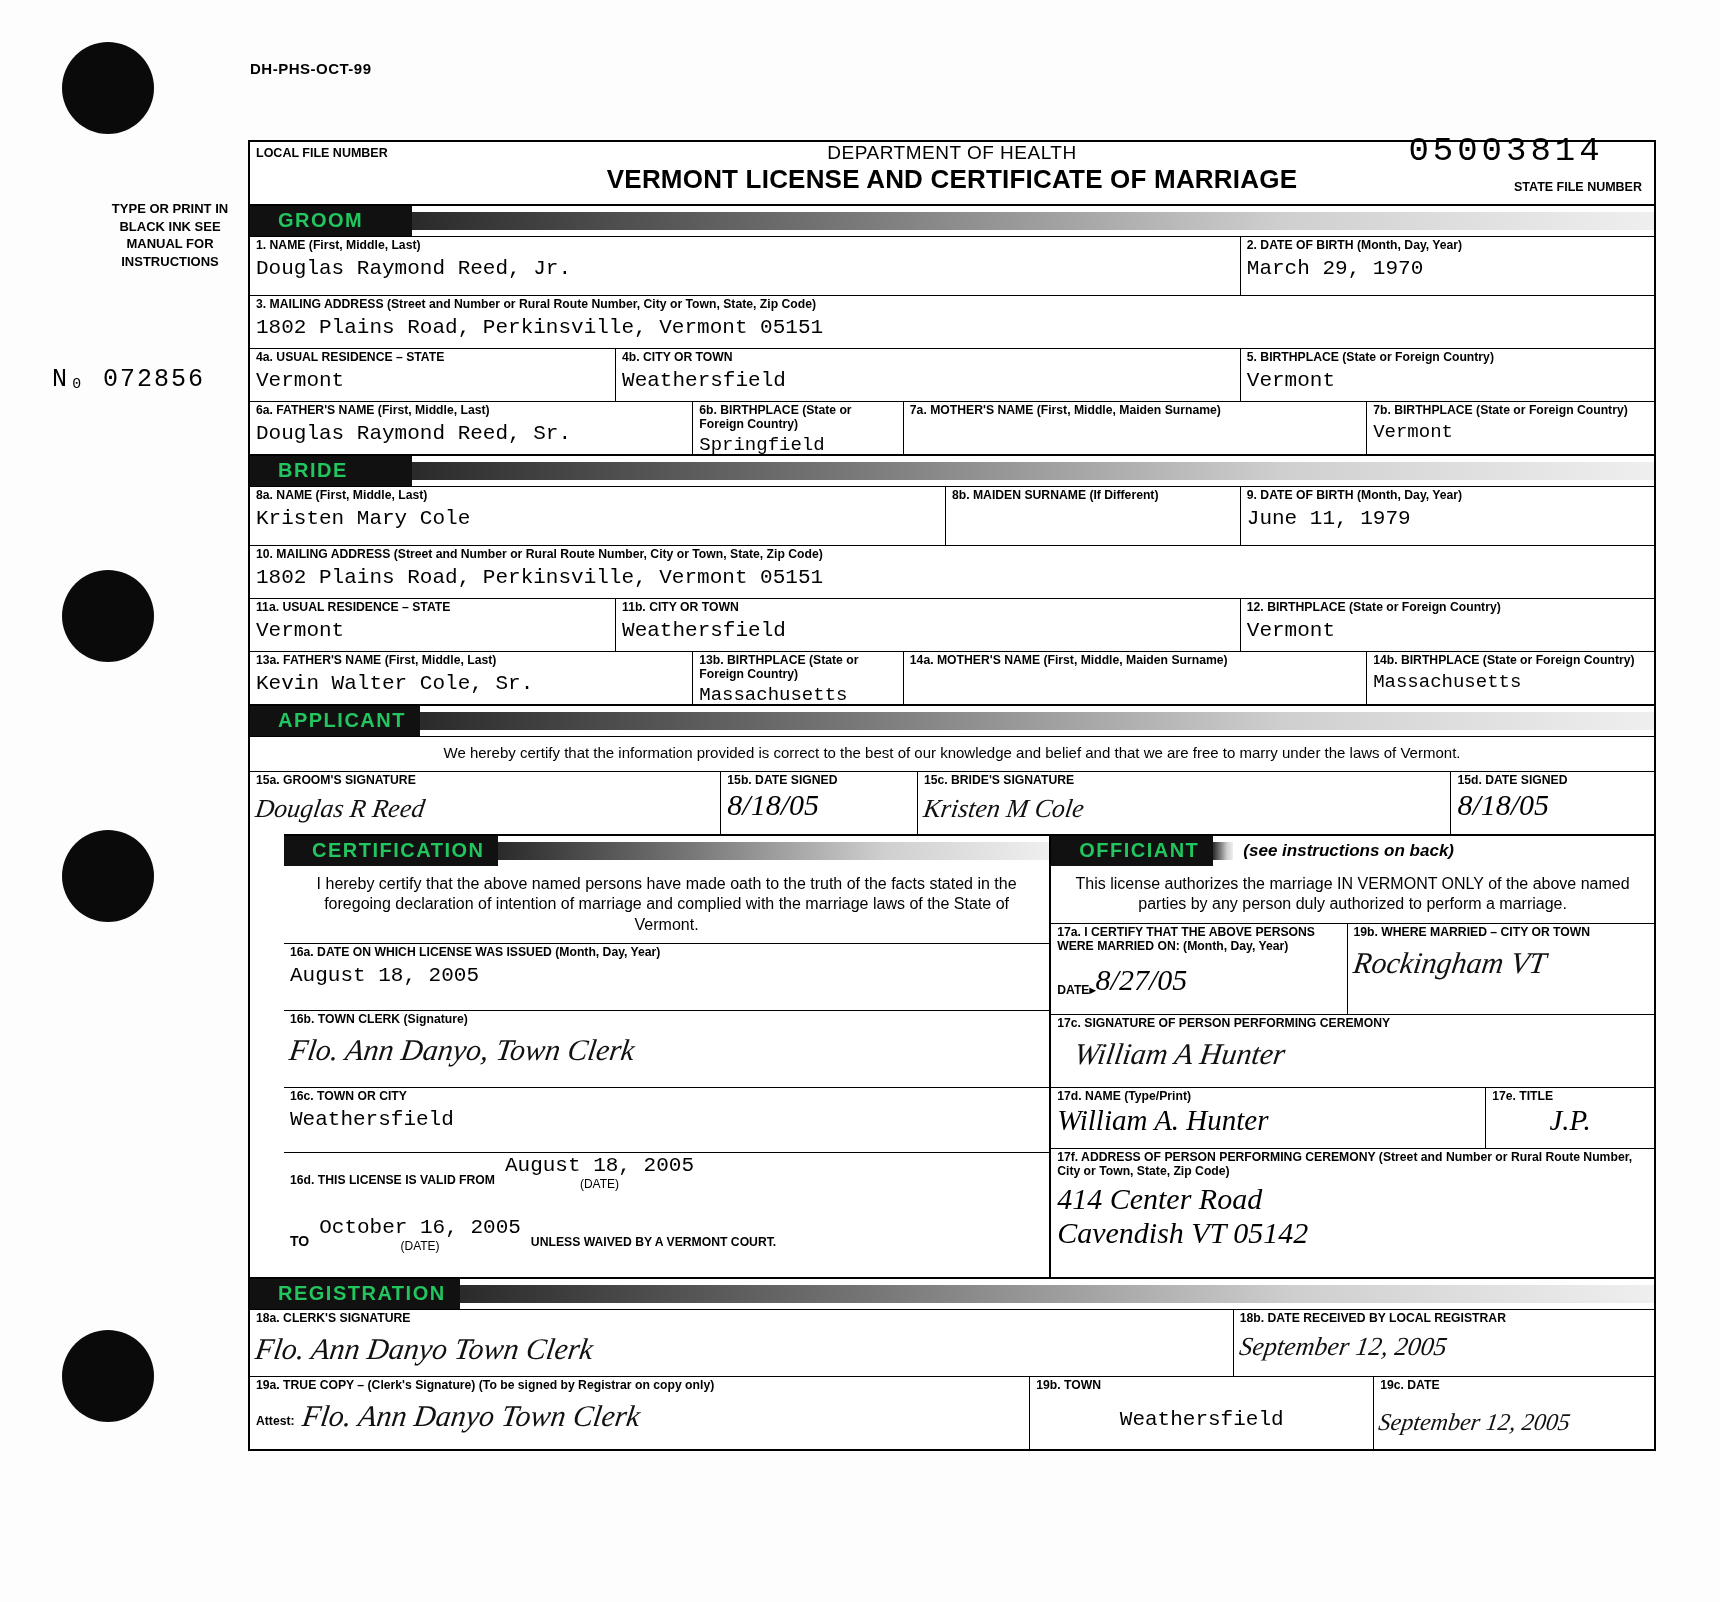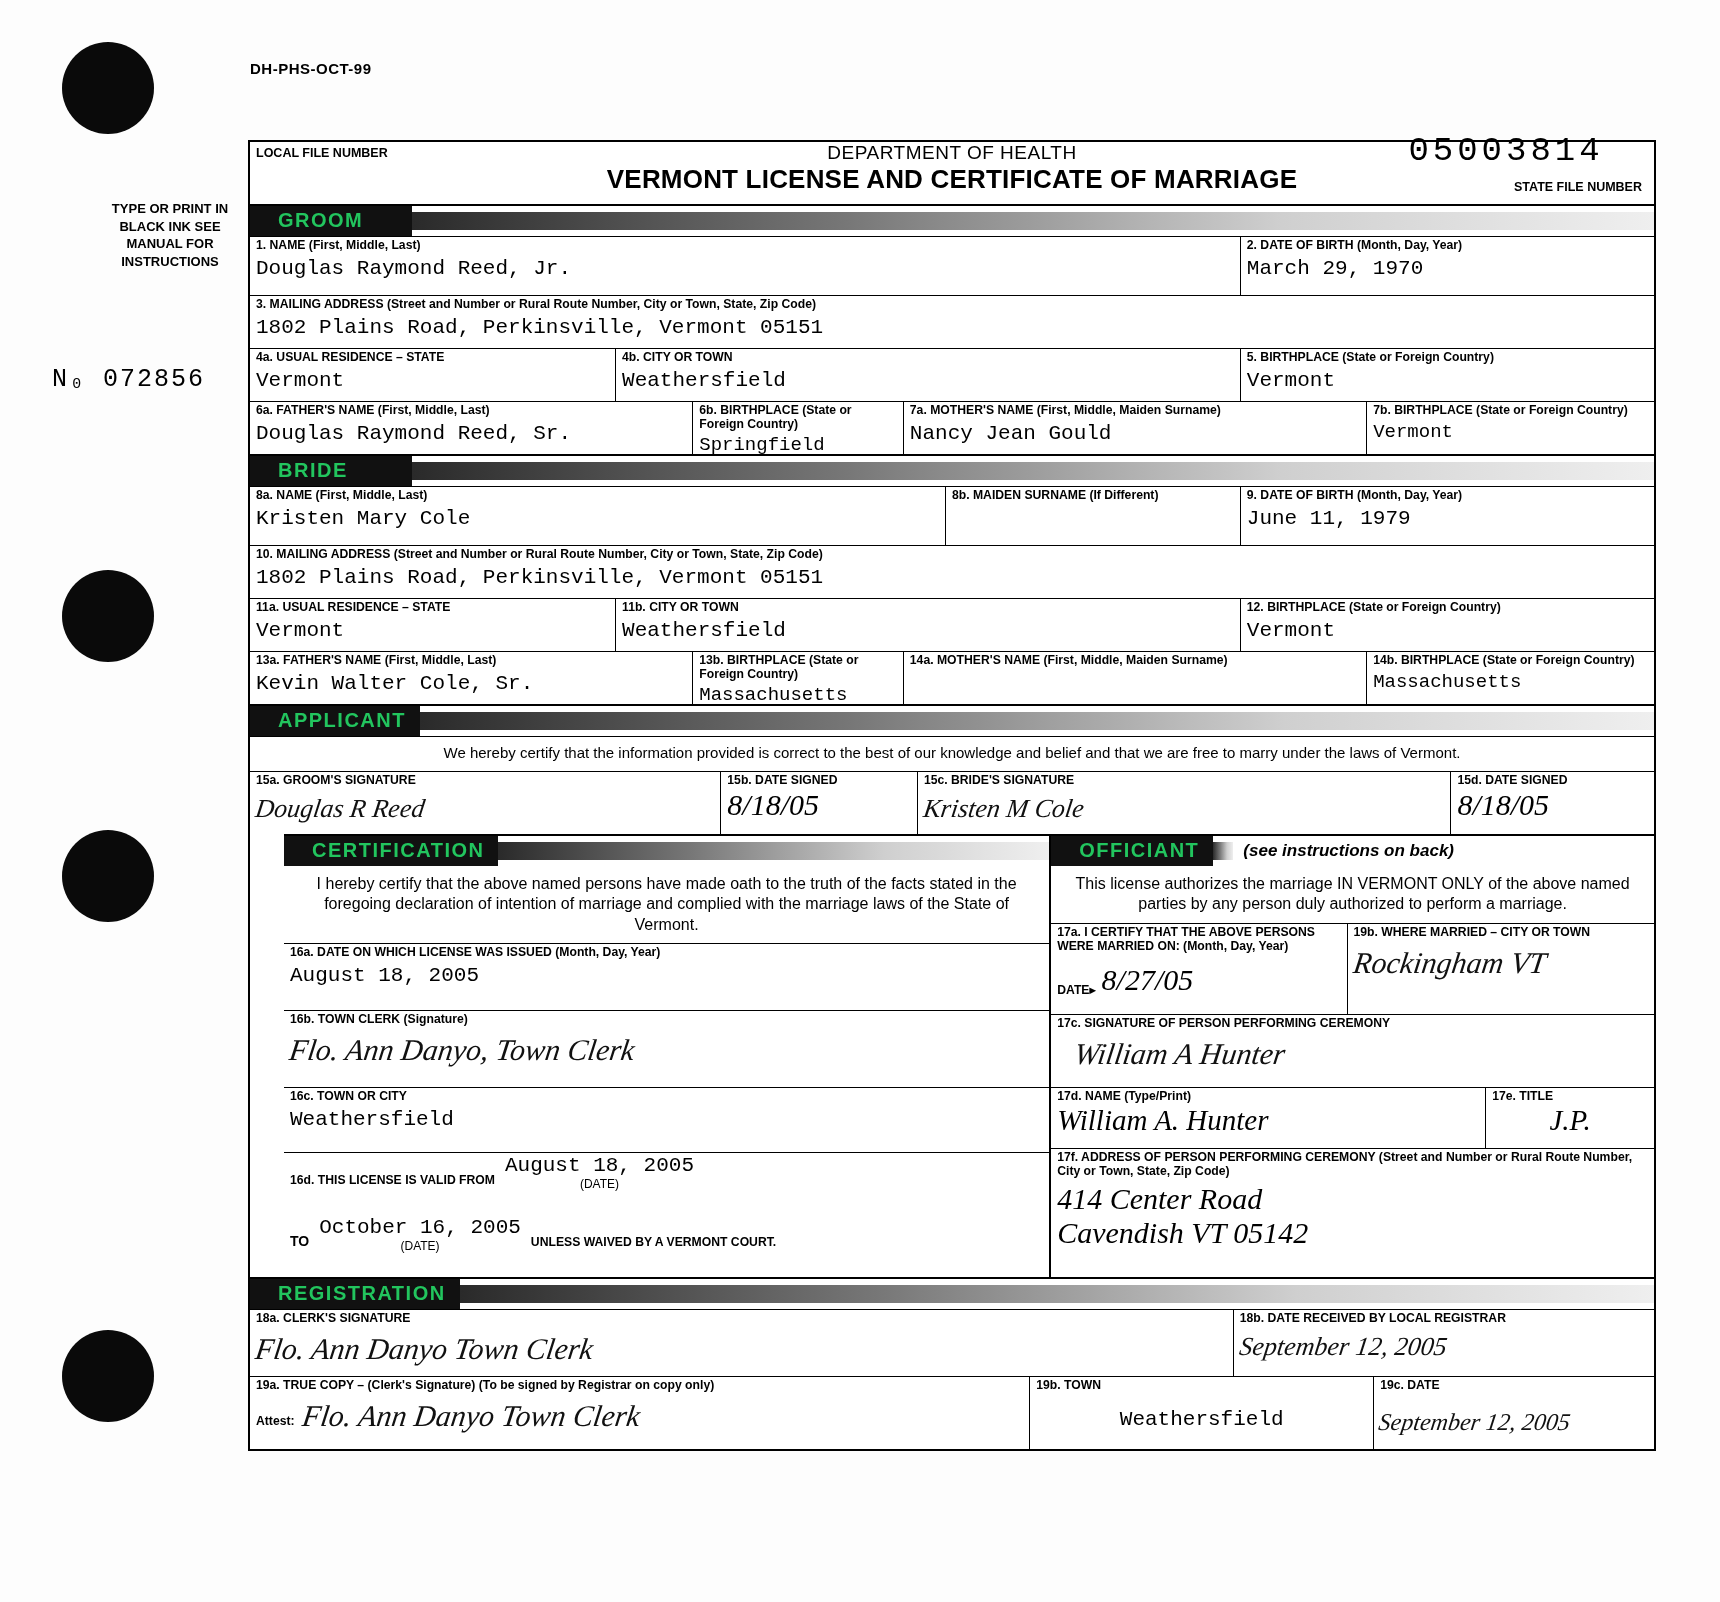--- a/index.html
+++ b/index.html
@@ -116,21 +116,20 @@
       <div class="cell h52" style="width:31.5%">
         <div class="lab">6a. FATHER'S NAME (First, Middle, Last)</div>
         <div class="val">Douglas Raymond Reed, Sr.</div>
       </div>
       <div class="cell h52" style="width:15%">
         <div class="lab">6b. BIRTHPLACE (State or Foreign Country)</div>
         <div class="val sm">Springfield</div>
       </div>
       <div class="cell h52" style="width:33%">
         <div class="lab">7a. MOTHER'S NAME (First, Middle, Maiden Surname)</div>
-        <div class="val">Nancy Jean Gould</div>
       </div>
       <div class="cell h52" style="width:20.5%">
         <div class="lab">7b. BIRTHPLACE (State or Foreign Country)</div>
         <div class="val sm">Vermont</div>
       </div>
     </div>
 
     <div class="ribbon">
       <div class="band">BRIDE</div>
       <div class="bandfill">&nbsp;</div>
@@ -271,21 +270,21 @@
         <div class="ribbon" style="border-top:none">
           <div class="band">OFFICIANT</div>
           <div class="bandfill" style="flex:0 0 20px">&nbsp;</div>
           <div class="bandnote">(see instructions on back)</div>
         </div>
         <div class="blurb">This license authorizes the marriage IN VERMONT ONLY of the above named parties by any person duly authorized to perform a marriage.</div>
 
         <div class="row" style="border-top:1.6px solid #000">
           <div class="cell" style="width:49%;height:90px">
             <div class="lab">17a. I CERTIFY THAT THE ABOVE PERSONS WERE MARRIED ON: (Month, Day, Year)</div>
-            <div style="display:flex;align-items:flex-end;gap:6px;padding-top:10px">
+            <div style="display:flex;align-items:flex-end;padding-top:10px">
               <span class="lab">DATE▸</span>
               <span class="handbig">8/27/05</span>
             </div>
           </div>
           <div class="cell" style="width:51%;height:90px">
             <div class="lab">19b. WHERE MARRIED – CITY OR TOWN</div>
             <div class="sig" style="font-size:30px">Rockingham VT</div>
           </div>
         </div>
 

